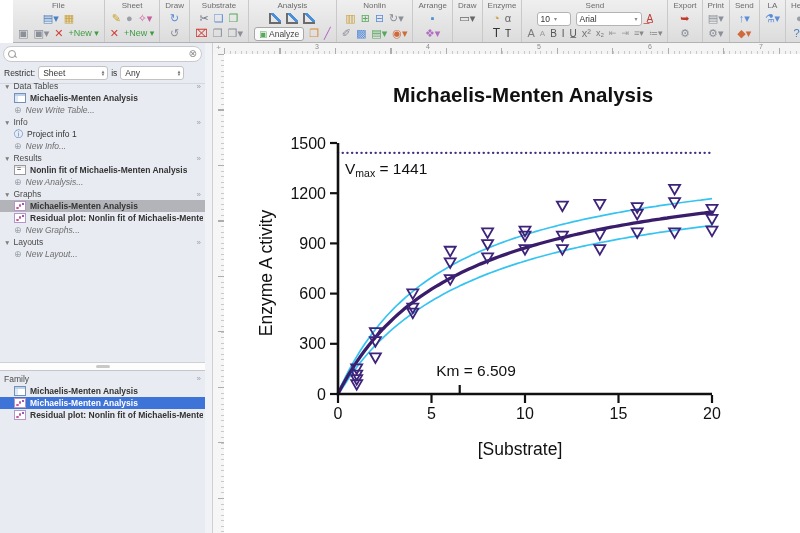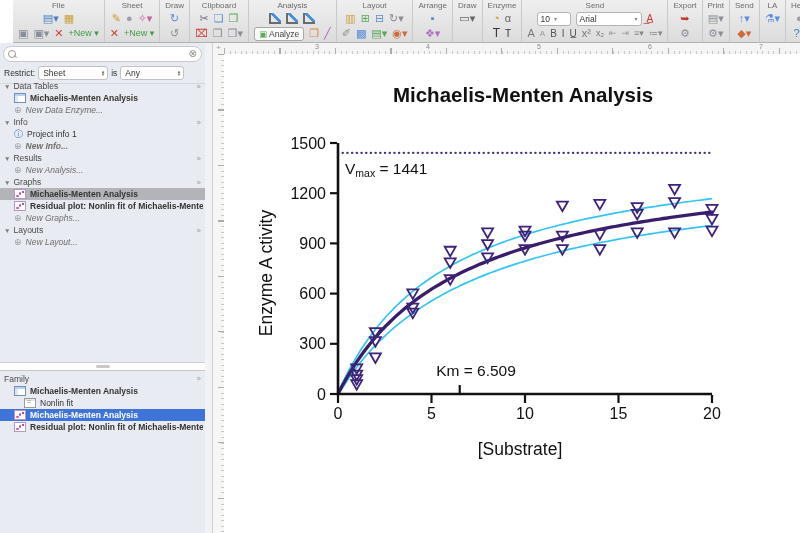--- a/index.html
+++ b/index.html
@@ -133,21 +133,21 @@
       <div class="tb-rows">
         <div class="tb-row">
           <span class="tbi" style="color: rgb(91, 141, 217);">↻</span>
         </div>
         <div class="tb-row">
           <span class="tbi" style="color: rgb(138, 143, 152);">↺</span>
         </div>
       </div>
     </div>
     <div class="tb-sec">
-      <div class="tb-label">Clipboard</div>
+      <div class="tb-label">Substrate</div>
       <div class="tb-rows">
         <div class="tb-row">
           <span class="tbi" style="color: rgb(107, 114, 128);">✂</span>
           <span class="tbi" style="color: rgb(91, 141, 217);">❏</span>
           <span class="tbi" style="color: rgb(88, 168, 92);">❐</span>
         </div>
         <div class="tb-row">
           <span class="tbi" style="color: rgb(208, 64, 56);">⌧</span>
           <span class="tbi" style="color: rgb(138, 143, 152);">❐</span>
           <span class="tbi" style="color: rgb(138, 143, 152);">❐▾</span>
@@ -166,21 +166,21 @@
           <span class="tb-btn">
             <span style="color:#58a85c">▣</span>
             <span>Analyze</span>
           </span>
           <span class="tbi" style="color: rgb(217, 138, 60);">❐</span>
           <span class="tbi" style="color: rgb(179, 95, 193);">╱</span>
         </div>
       </div>
     </div>
     <div class="tb-sec">
-      <div class="tb-label">Layout</div>
+      <div class="tb-label">Nonlin</div>
       <div class="tb-rows">
         <div class="tb-row">
           <span class="tbi" style="color: rgb(201, 162, 60);">▥</span>
           <span class="tbi" style="color: rgb(88, 168, 92);">⊞</span>
           <span class="tbi" style="color: rgb(91, 141, 217);">⊟</span>
           <span class="tbi" style="color: rgb(138, 143, 152);">↻▾</span>
         </div>
         <div class="tb-row">
           <span class="tbi" style="color: rgb(138, 143, 152);">✐</span>
           <span class="tbi" style="color: rgb(91, 141, 217);">▩</span>
@@ -334,39 +334,43 @@
         <span class="dis">▼</span>
         <span>Data Tables</span>
         <span class="chev">»</span>
       </div>
       <div class="tree-item bold">
         <span class="si si-table"></span>
         <span style="overflow: hidden; text-overflow: clip; white-space: nowrap;">Michaelis-Menten Analysis</span>
       </div>
       <div class="tree-item italic">
         <span class="si si-new">⊕</span>
-        <span style="overflow: hidden; text-overflow: clip; white-space: nowrap;">New Data Enzyme...</span>
+        <span style="overflow: hidden; text-overflow: clip; white-space: nowrap;">New Write Table...</span>
       </div>
       <div class="tree-sec-h">
         <span class="dis">▼</span>
         <span>Info</span>
         <span class="chev">»</span>
       </div>
       <div class="tree-item">
         <span class="si si-info">ⓘ</span>
         <span style="overflow: hidden; text-overflow: clip; white-space: nowrap;">Project info 1</span>
       </div>
       <div class="tree-item italic">
         <span class="si si-new">⊕</span>
-        <span style="overflow: hidden; text-overflow: clip; white-space: nowrap; font-weight: bold;">New Info...</span>
+        <span style="overflow: hidden; text-overflow: clip; white-space: nowrap;">New Info...</span>
       </div>
       <div class="tree-sec-h">
         <span class="dis">▼</span>
         <span>Results</span>
         <span class="chev">»</span>
+      </div>
+      <div class="tree-item bold">
+        <span class="si si-result"></span>
+        <span style="overflow: hidden; text-overflow: clip; white-space: nowrap;">Nonlin fit of Michaelis-Menten Analysis</span>
       </div>
       <div class="tree-item italic">
         <span class="si si-new">⊕</span>
         <span style="overflow: hidden; text-overflow: clip; white-space: nowrap;">New Analysis...</span>
       </div>
       <div class="tree-sec-h">
         <span class="dis">▼</span>
         <span>Graphs</span>
         <span class="chev">»</span>
       </div>
@@ -395,24 +399,20 @@
   <div class="splitter"></div>
   <div class="family">
     <div class="family-h">
       <span>Family</span>
       <span class="chev">»</span>
     </div>
     <div id="family-list">
         <div class="tree-item bold">
           <span class="si si-table"></span>
           <span style="overflow: hidden; text-overflow: clip; white-space: nowrap;">Michaelis-Menten Analysis</span>
-        </div>
-        <div class="tree-item" style="padding-left: 24px;">
-          <span class="si si-result"></span>
-          <span style="overflow: hidden; text-overflow: clip; white-space: nowrap;">Nonlin fit</span>
         </div>
         <div class="tree-item bold sel-blue">
           <span class="si si-graph"></span>
           <span style="overflow: hidden; text-overflow: clip; white-space: nowrap;">Michaelis-Menten Analysis</span>
         </div>
         <div class="tree-item bold">
           <span class="si si-graph"></span>
           <span style="overflow: hidden; text-overflow: clip; white-space: nowrap;">Residual plot: Nonlin fit of Michaelis-Menten Analysis</span>
         </div>
       </div>

